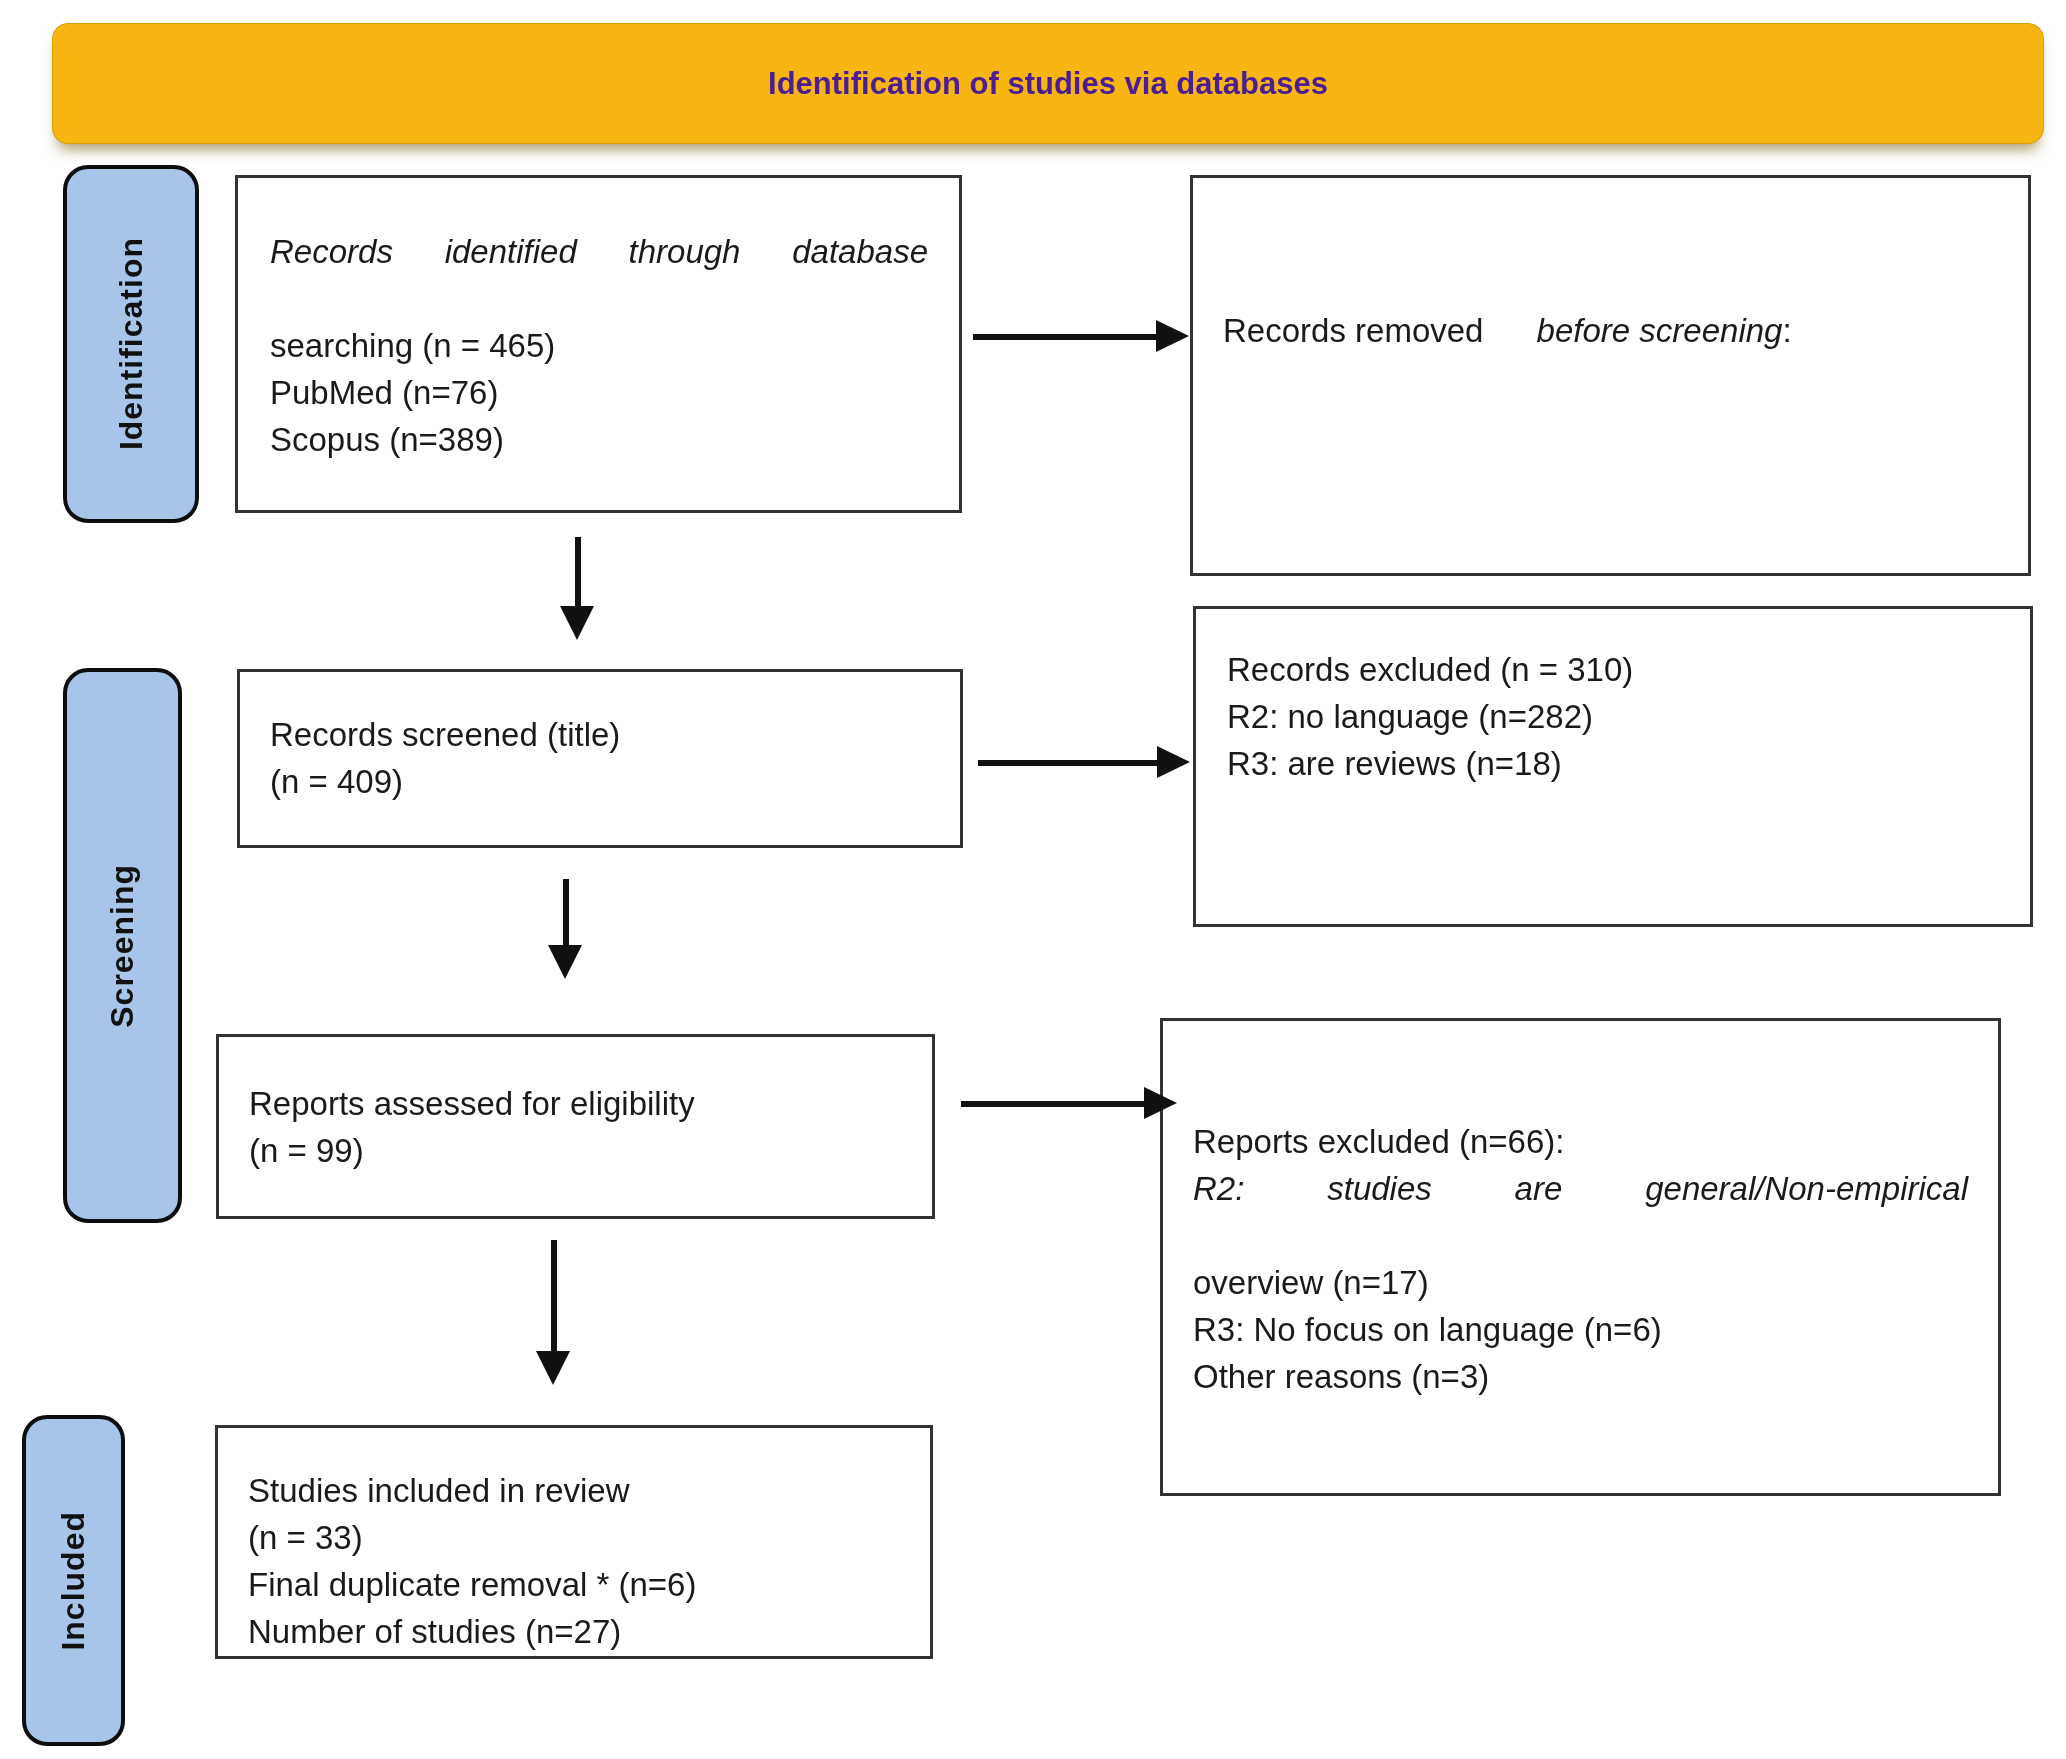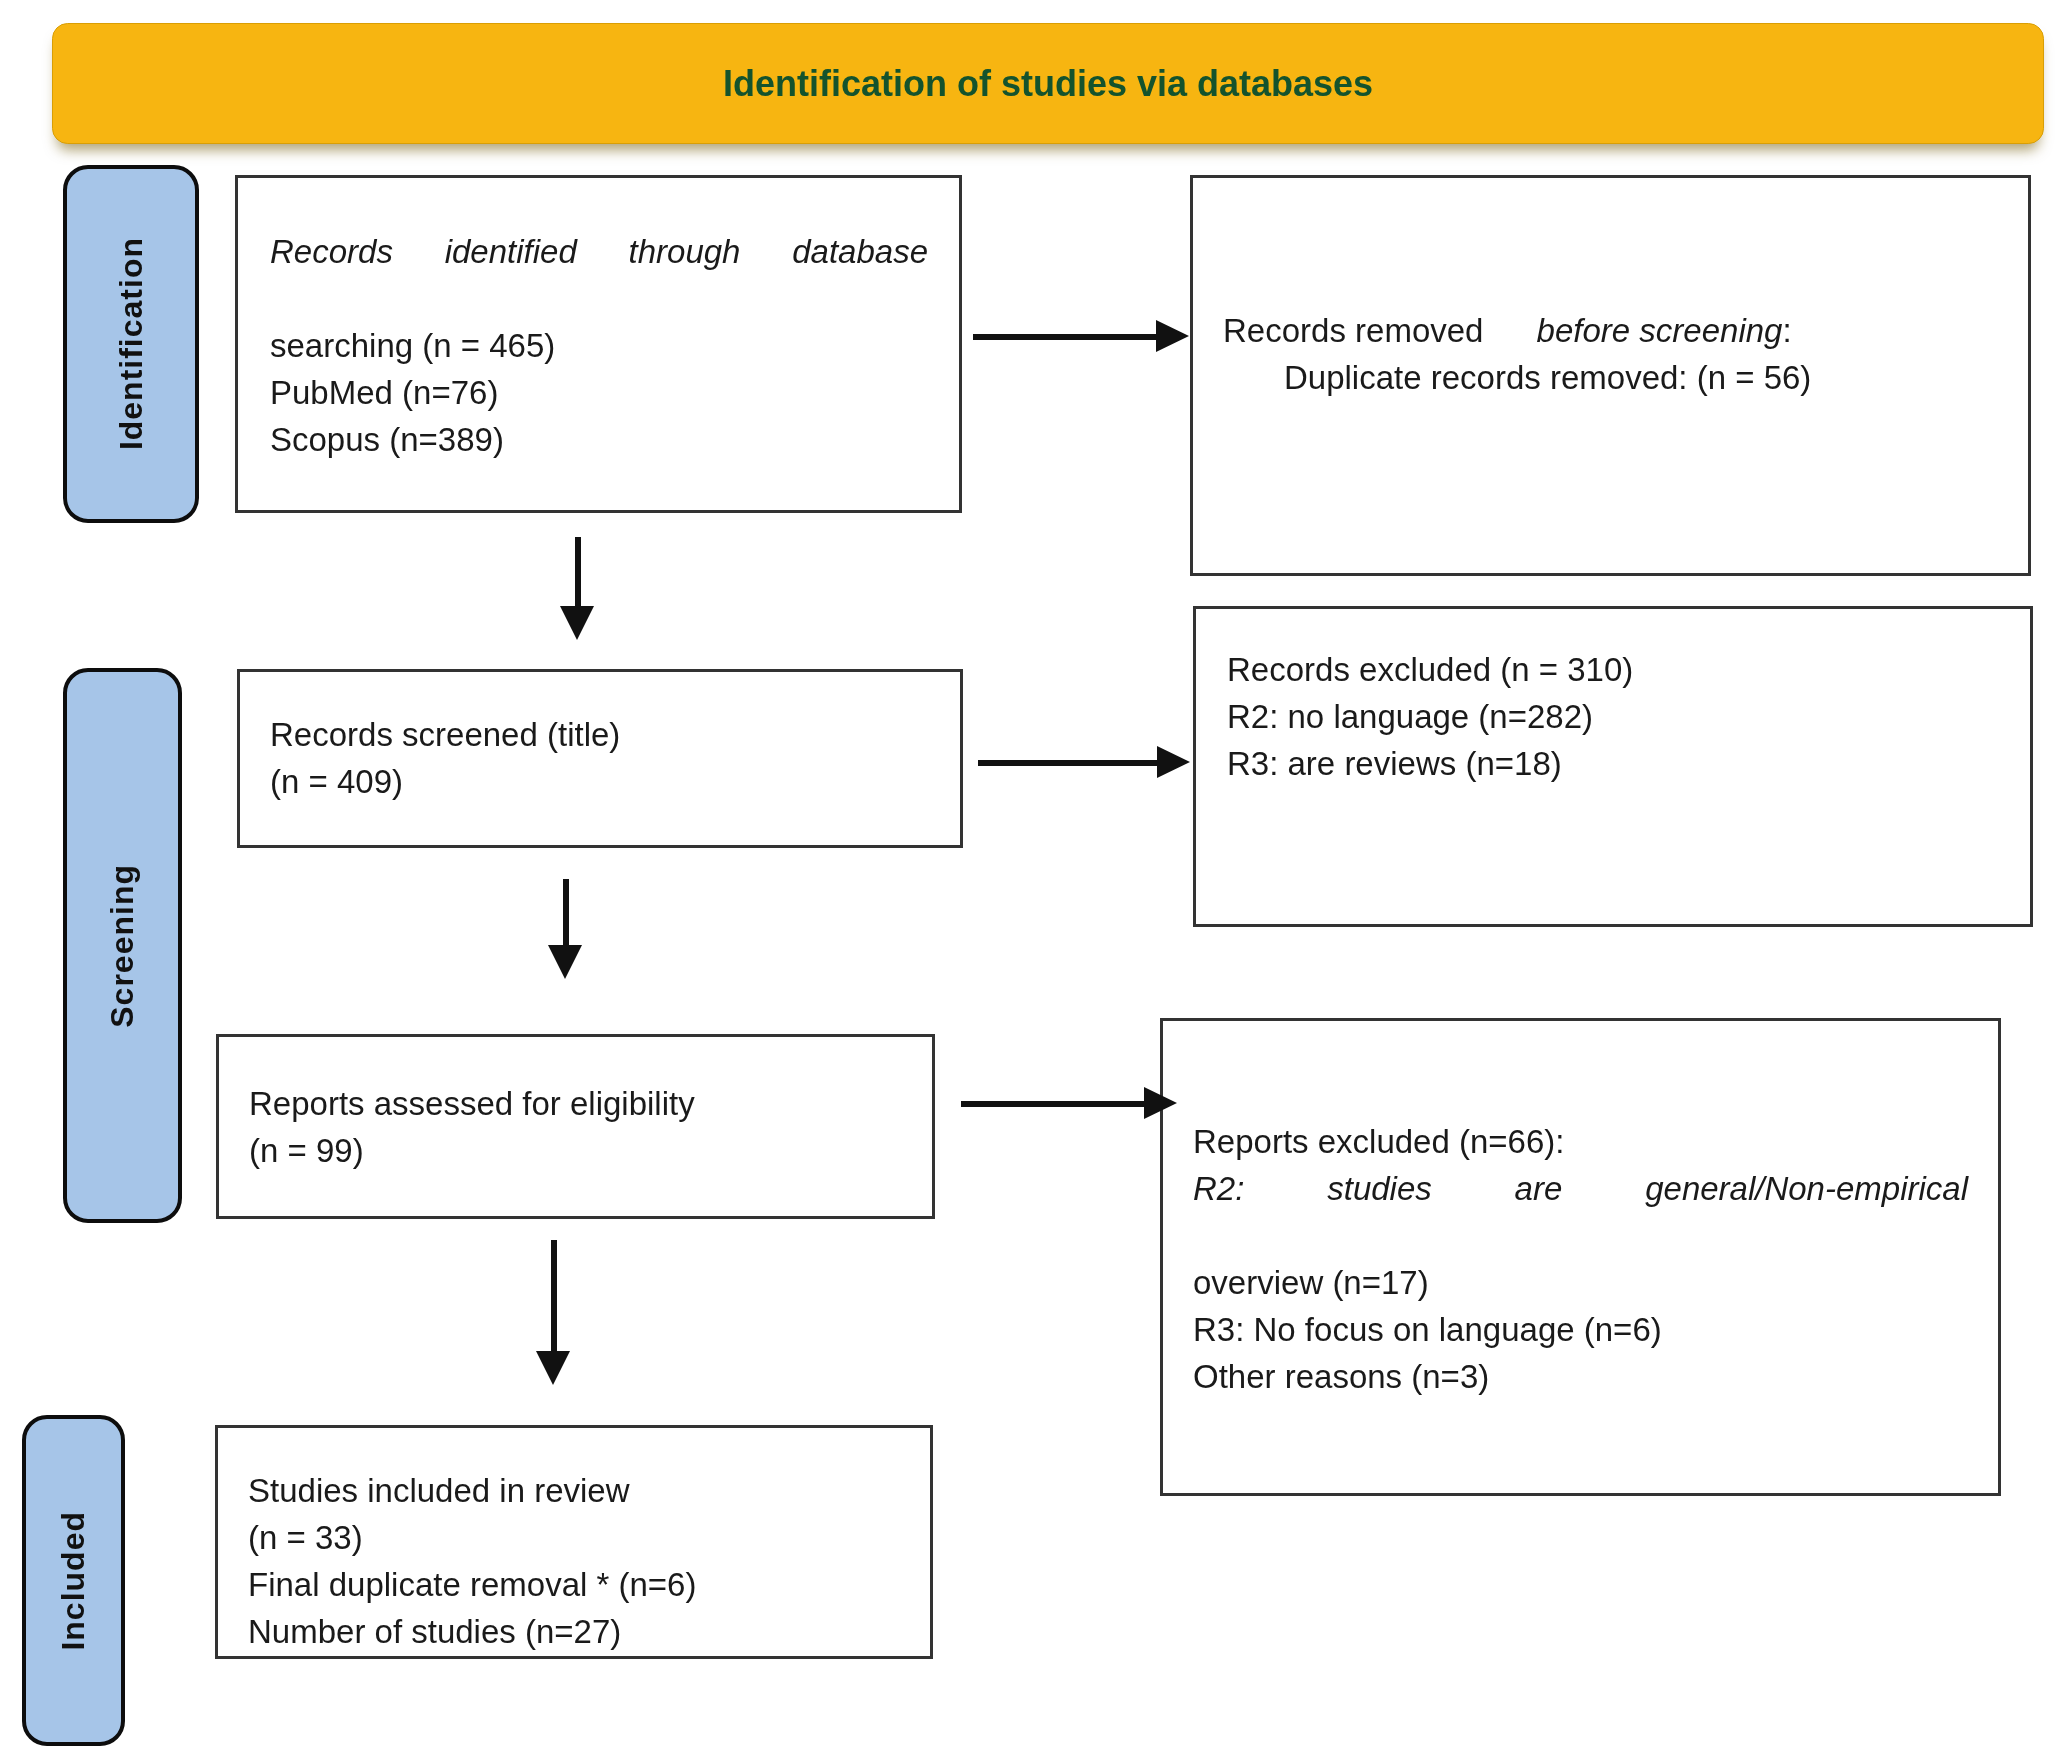--- a/index.html
+++ b/index.html
@@ -13,21 +13,21 @@
   }
   
   .banner{
     position:absolute;left:52px;top:23px;width:1990px;height:119px;
     background:#F7B511;
     border:1px solid #d99e05;
     border-radius:15.6px;
     box-shadow:0 10.4px 12.5px -5.2px rgba(110,85,0,.55);
     display:flex;align-items:center;justify-content:center;
   }
-  .banner span{font-size:36px;font-weight:bold;color:#14532d;}
+  .banner span{font-size:31px;font-weight:bold;color:#4c1d95;}
   
   .stage{
     position:absolute;
     background:#A6C5E8;
     border:4.7px solid #0d0d0d;
     border-radius:25px;
     display:flex;align-items:center;justify-content:center;
     box-sizing:border-box;
   }
   #stage-identification{left:63px;top:165px;width:136px;height:358px;}
@@ -136,21 +136,20 @@
 
   <div class="wbox" id="box-included">
     <div class="line">Studies included in review</div>
     <div class="line">(n = 33)</div>
     <div class="line">Final duplicate removal * (n=6)</div>
     <div class="line">Number of studies (n=27)</div>
   </div>
 
   <div class="wbox" id="box-removed">
     <div class="line"><span>Records removed </span><span class="it">before screening</span><span>:</span></div>
-    <div class="line indent">Duplicate records removed: (n = 56)</div>
   </div>
 
   <div class="wbox" id="box-records-excluded">
     <div class="line">Records excluded (n = 310)</div>
     <div class="line">R2: no language (n=282)</div>
     <div class="line">R3: are reviews (n=18)</div>
   </div>
 
   <div class="wbox" id="box-reports-excluded">
     <div class="line">Reports excluded (n=66):</div>

